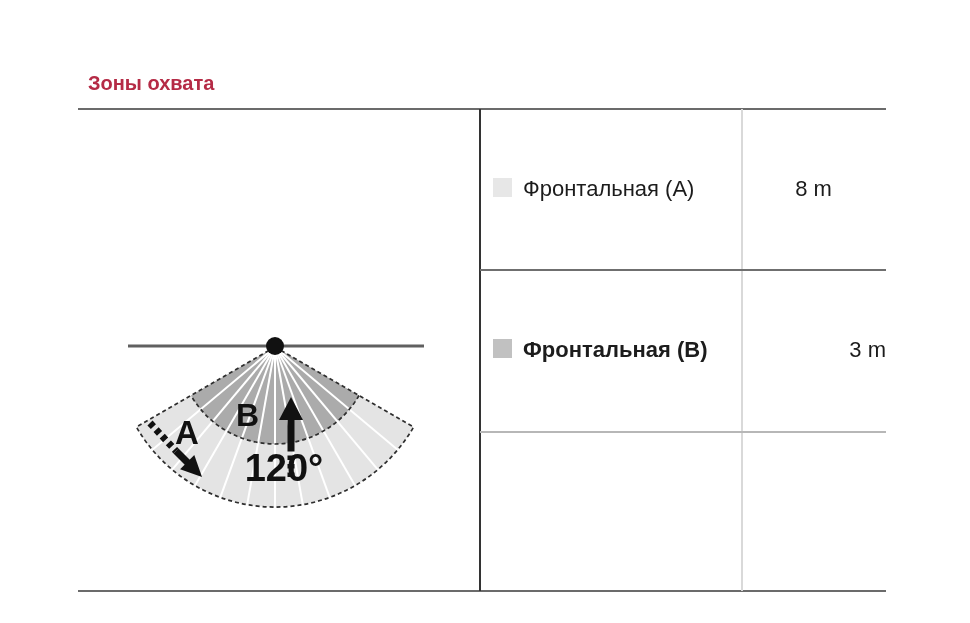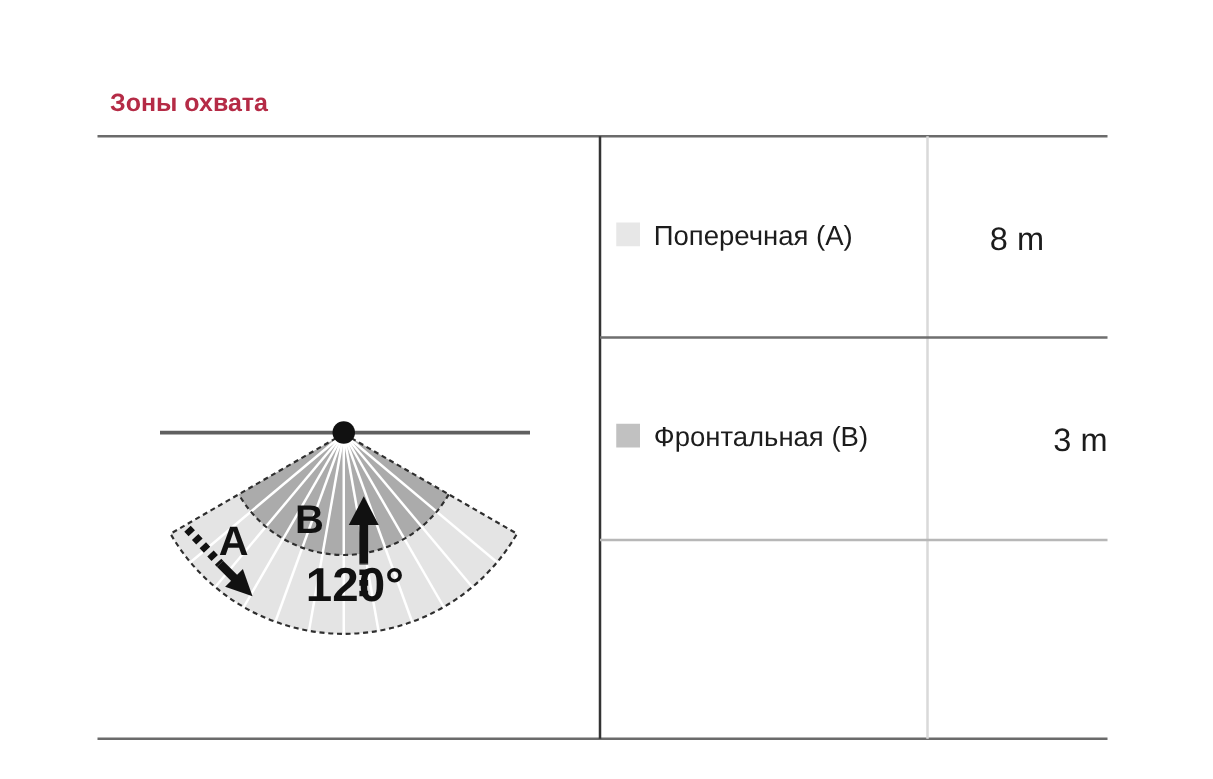--- a/index.html
+++ b/index.html
@@ -27,45 +27,45 @@
   .hdiv-1{left:480px;top:248px;width:406px;height:2px;background:#6f6f6f;}
   .hdiv-2{left:480px;top:410px;width:406px;height:2px;background:#b7b7b7;}
   .swatch{position:absolute;width:19px;height:19px;}
   .swatch-a{left:493px;top:157px;background:#e7e7e7;}
   .swatch-b{left:493px;top:318px;background:#c1c1c1;}
   .row-label{
     position:absolute;left:523px;
     font-size:22px;color:#1c1c1c;white-space:nowrap;
   }
   .label-a{top:155px;}
-  .label-b{top:316px;}
+  .label-b{top:316px;font-weight:bold;}
   .row-value{
     position:absolute;left:741px;width:145px;
-    font-size:26px;color:#1c1c1c;text-align:center;
+    font-size:22px;color:#1c1c1c;text-align:center;
   }
   .value-a{top:155px;}
   .value-b{top:316px;text-align:right;}
   .diagram-svg{position:absolute;left:0;top:0;}
 </style>
 </head>
 <body>
 
 <div class="page">
 
   <div class="section-title title-left">Зоны охвата</div>
 
   <div class="rule rule-top"></div>
   <div class="rule rule-bottom"></div>
   <div class="rule vline-left"></div>
   <div class="rule vline-mid"></div>
   <div class="rule hdiv-1"></div>
   <div class="rule hdiv-2"></div>
 
   <div class="swatch swatch-a"></div>
-  <div class="row-label label-a">Поперечная (A)</div>
+  <div class="row-label label-a">Фронтальная (A)</div>
   <div class="row-value value-a">8 m</div>
 
   <div class="swatch swatch-b"></div>
   <div class="row-label label-b">Фронтальная (B)</div>
   <div class="row-value value-b">3 m</div>
 
   <svg class="diagram-svg" width="970" height="623" viewBox="0 0 970 623" xmlns="http://www.w3.org/2000/svg">
 
     <path d="M275,326 L413.6,406 A160,160 0 0 1 136.4,406 Z" fill="#e4e4e4" stroke="none"></path>
 

